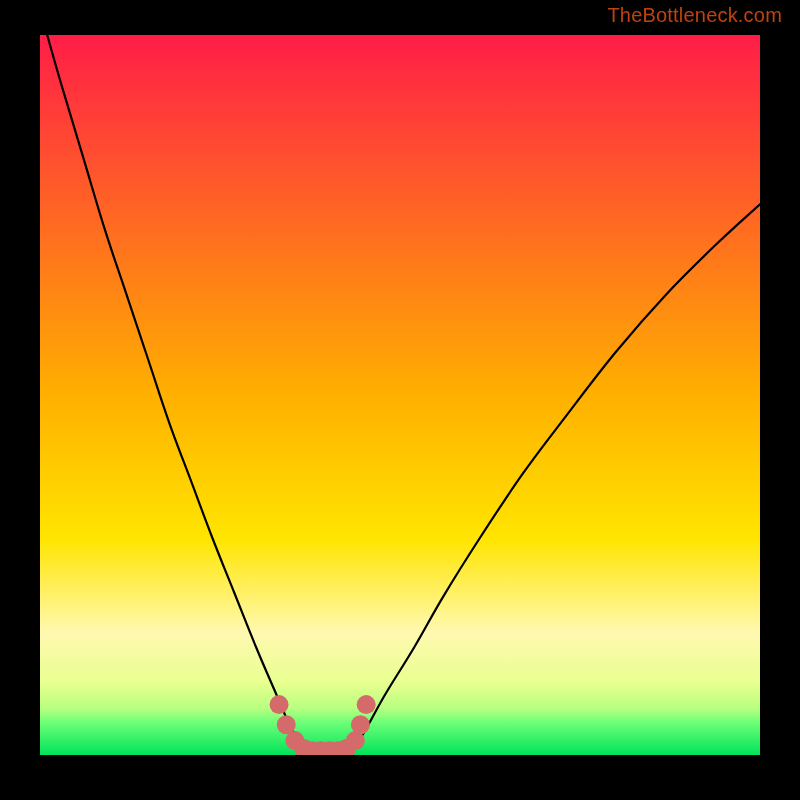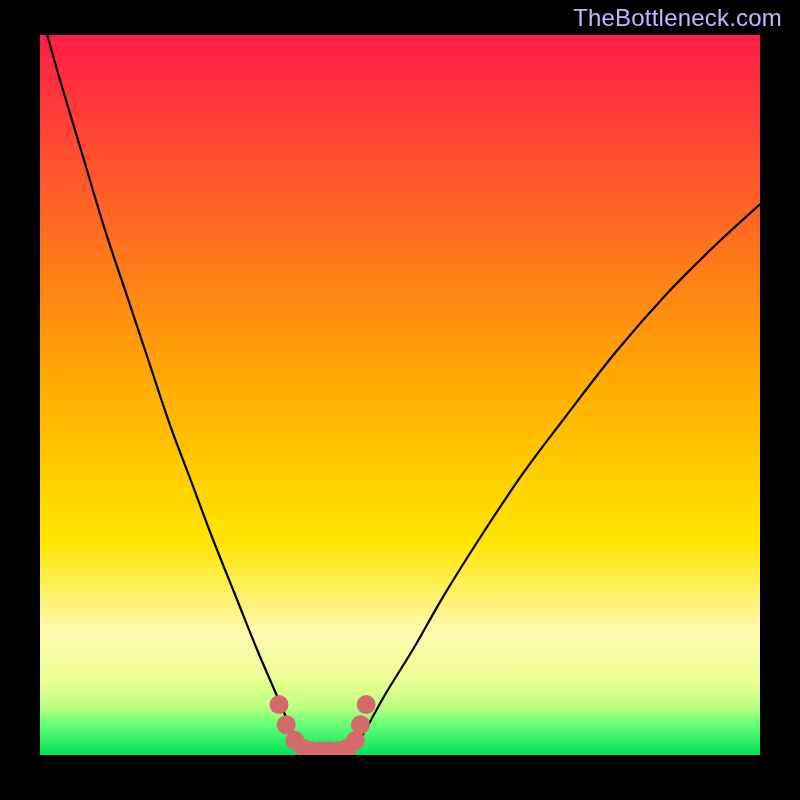--- a/index.html
+++ b/index.html
@@ -16,22 +16,22 @@
     top: 0;
     left: 0;
     width: 800px;
     height: 800px;
     background: #000;
   }
   .watermark {
     position: absolute;
     top: 4px;
     right: 18px;
-    color: #c4b5fd;
-    font-size: 24px;
+    color: #c2410c;
+    font-size: 20px;
     font-weight: 500;
     letter-spacing: 0.2px;
   }
   .plot {
     position: absolute;
     top: 35px;
     left: 40px;
     width: 720px;
     height: 720px;
   }

